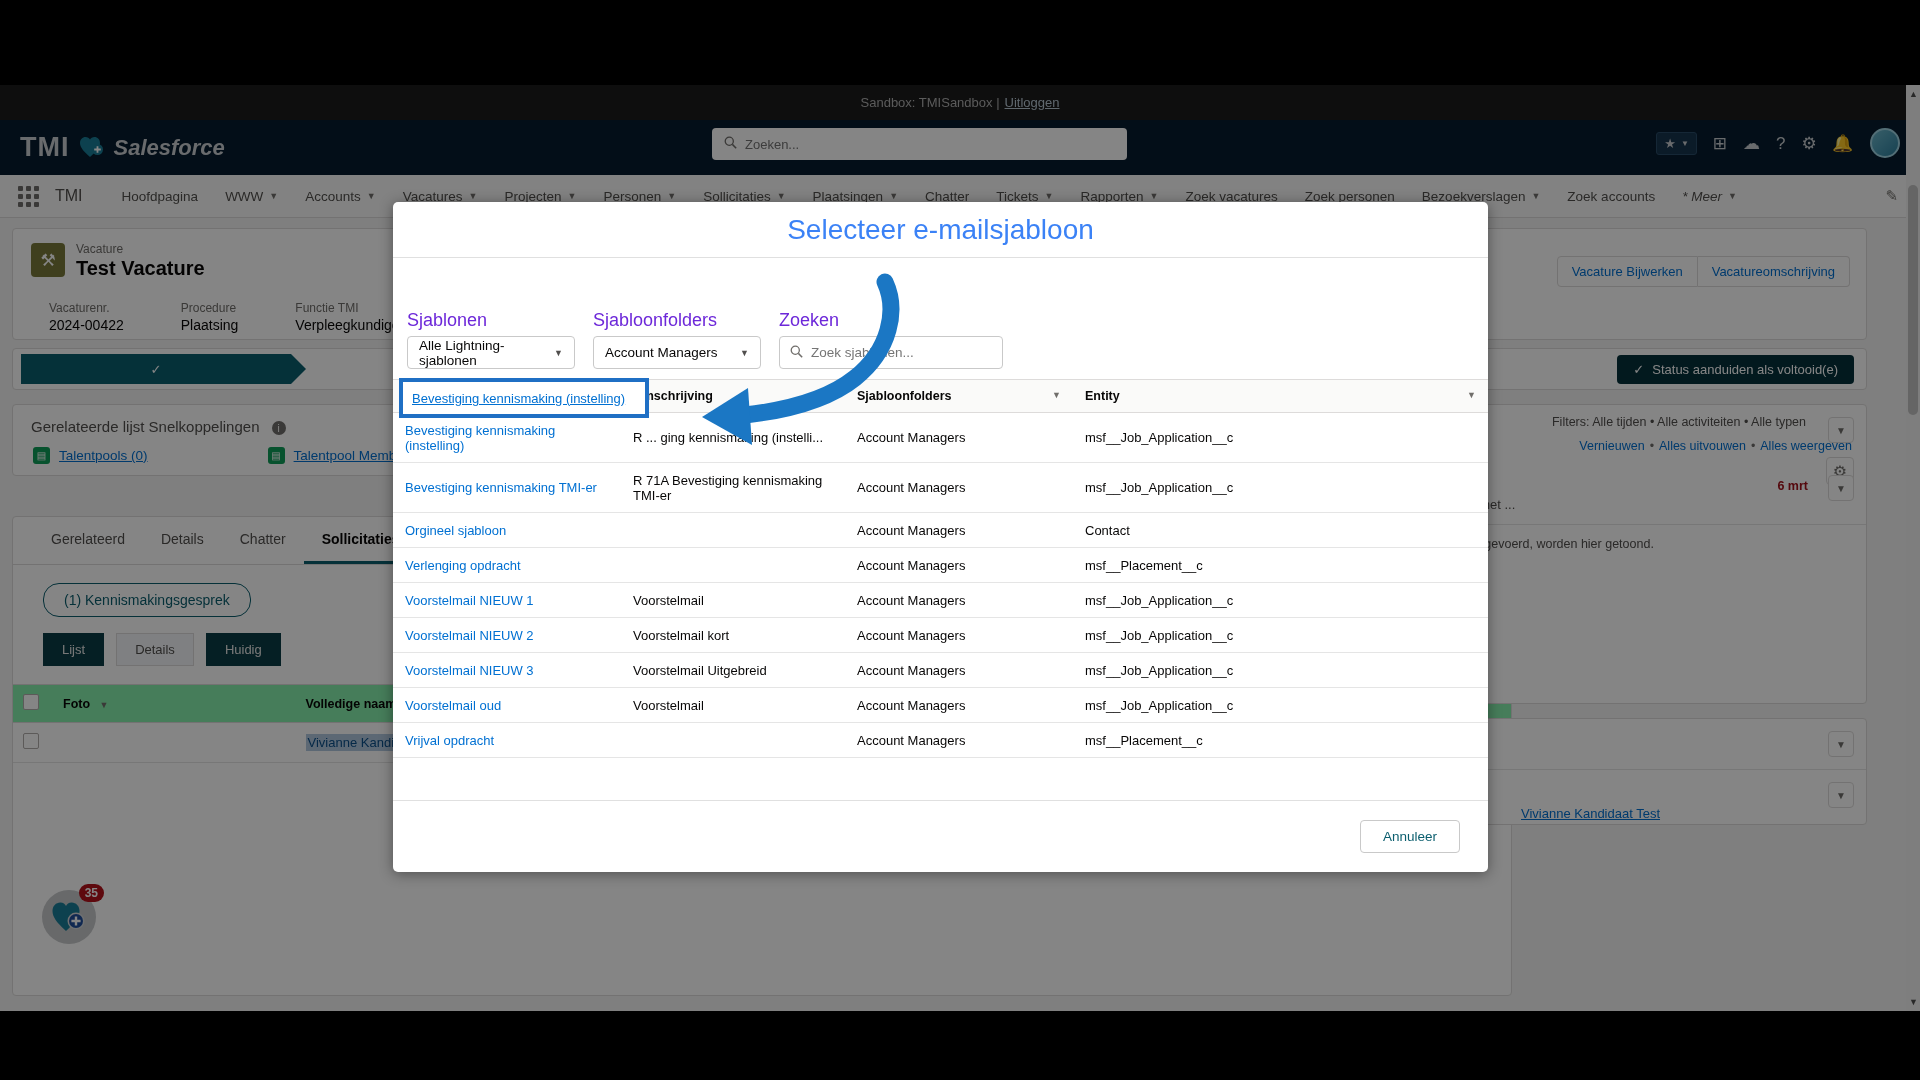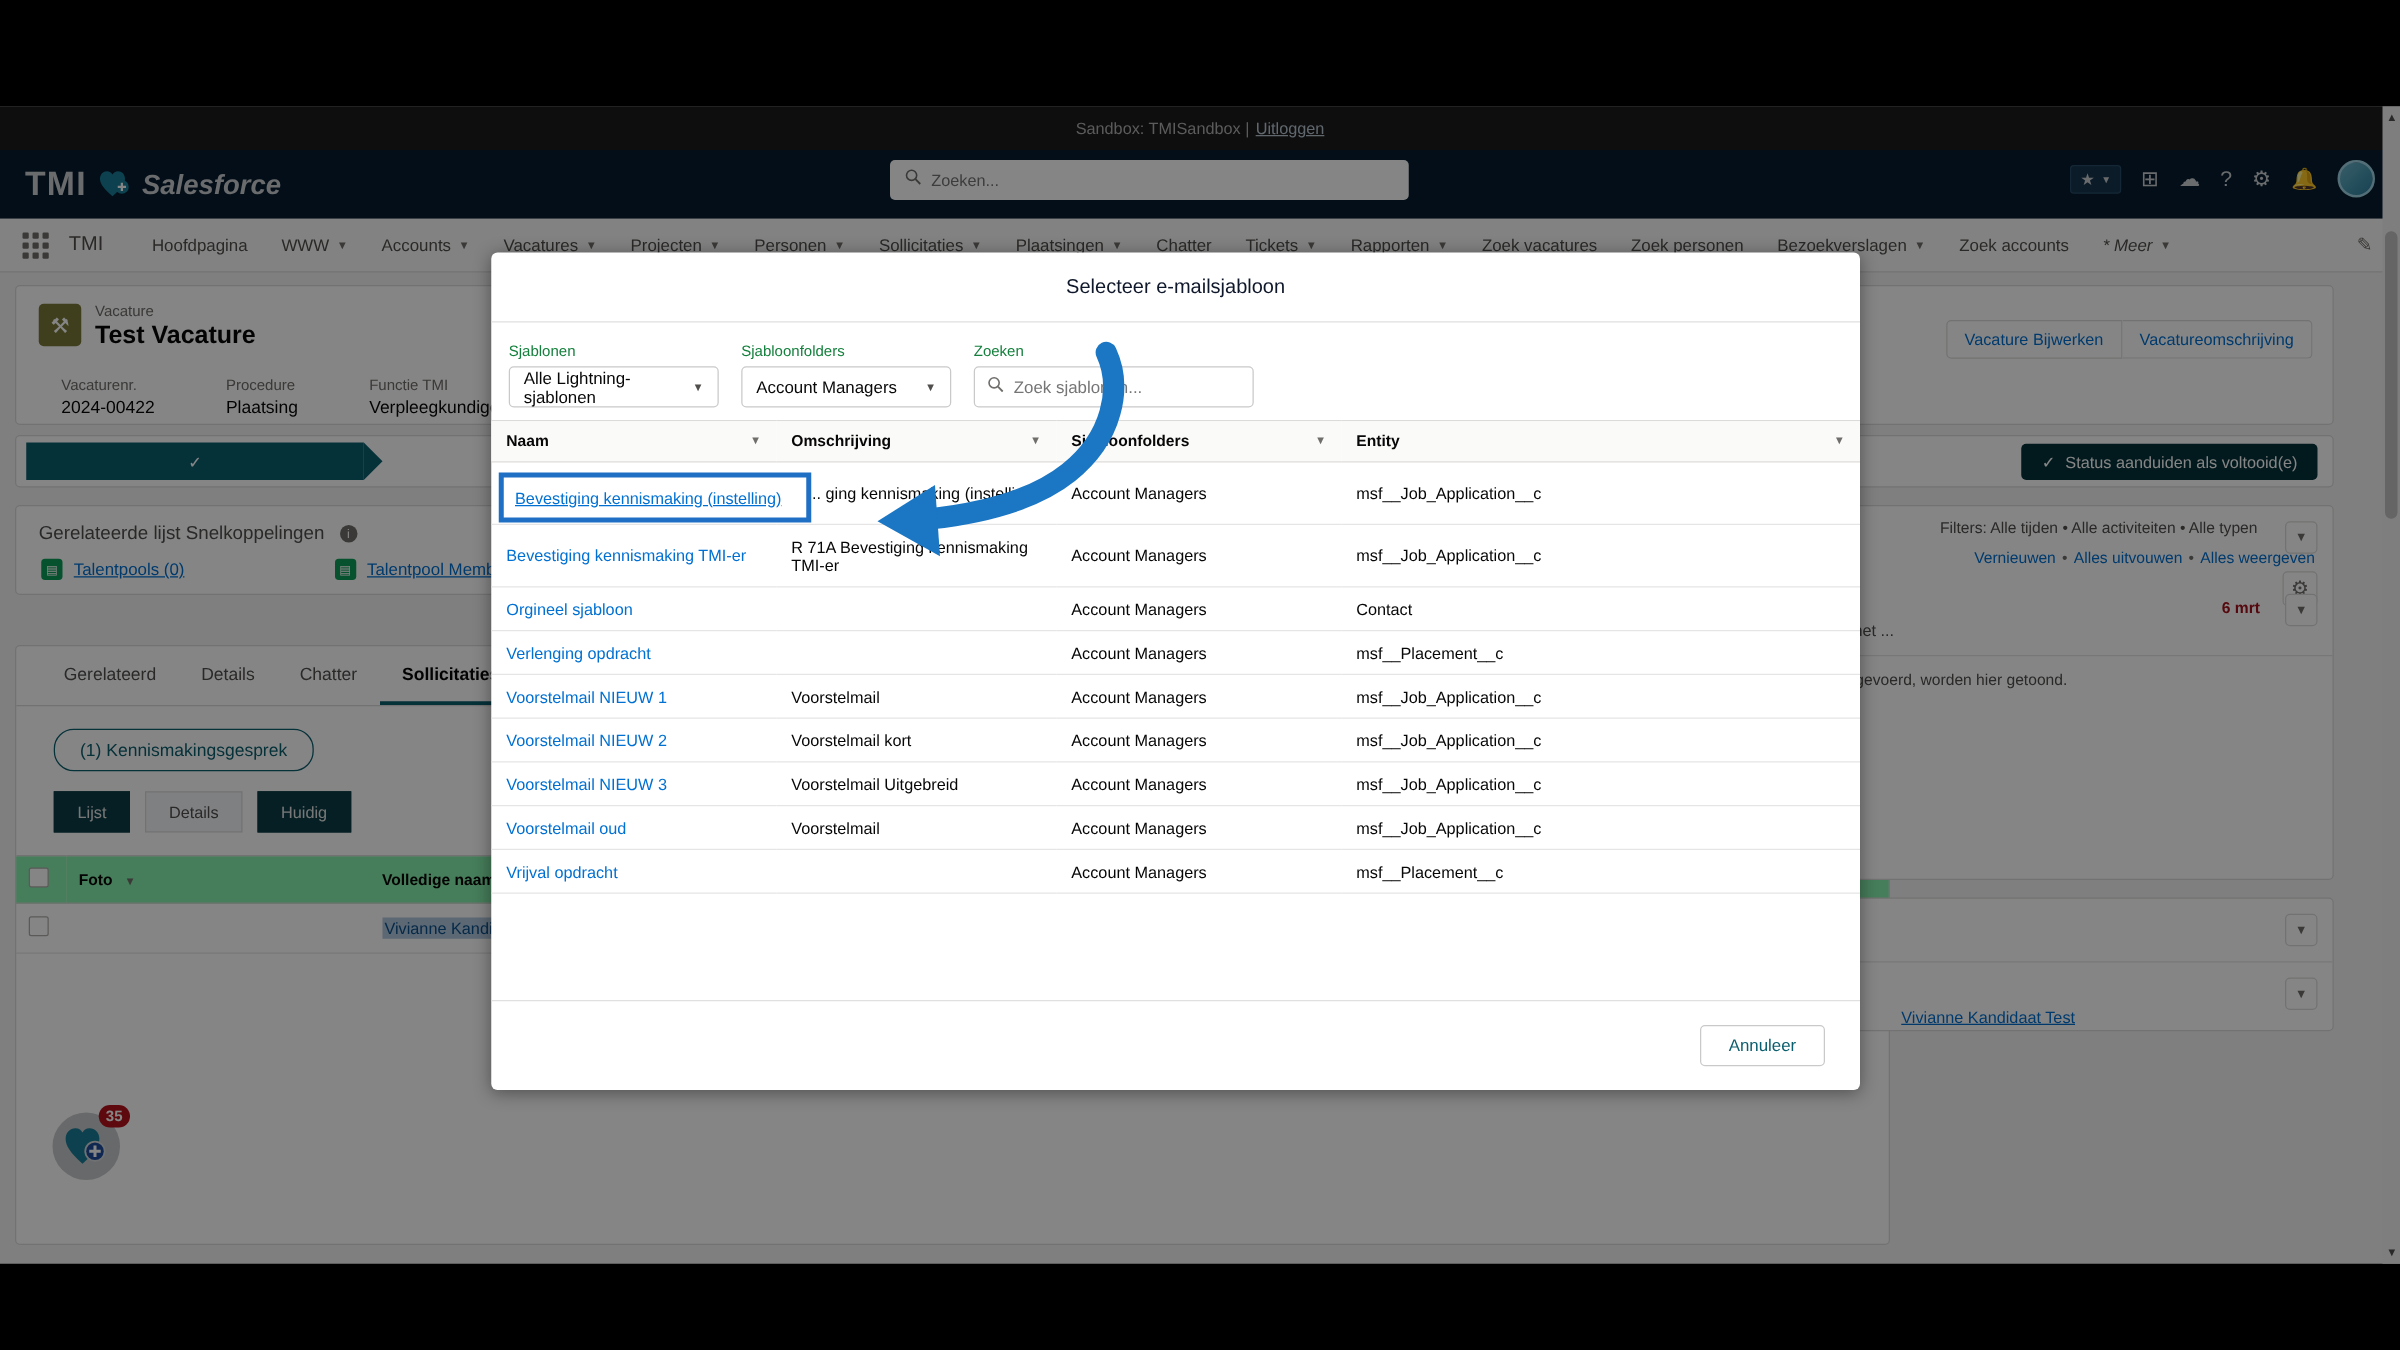--- a/index.html
+++ b/index.html
@@ -210,26 +210,26 @@
   
   .modal {
     position: absolute; left: 393px; top: 202px; width: 1095px; height: 670px;
     background: #fff; border-radius: 5px; box-shadow: 0 2px 14px rgba(0,0,0,0.4);
     display: flex; flex-direction: column;
   }
   .modal-head {
     height: 56px; display: flex; align-items: center; justify-content: center;
     border-bottom: 1px solid #e0e0e0;
   }
-  .modal-title { font-size: 16px; color: #0f172a; }
+  .modal-title { font-size: 28px; color: #3b82f6; }
   .modal-body { flex: 1; overflow: hidden; position: relative; }
 
   .filters { display: flex; gap: 18px; padding: 16px 14px 10px 14px; }
   .fgroup { display: flex; flex-direction: column; }
-  .fgroup label { font-size: 12px; color: #15803d; margin-bottom: 5px; }
+  .fgroup label { font-size: 18px; color: #6d28d9; margin-bottom: 5px; margin-top: 36px; }
   .sel {
     width: 168px; height: 33px; border: 1px solid #c9c9c9; border-radius: 4px;
     background: #fff; display: flex; align-items: center; padding: 0 11px;
     font-size: 13.5px; color: #080707; justify-content: space-between; cursor: pointer;
   }
   .sel .cv { font-size: 9px; color: #514f4d; }
   .srch {
     width: 224px; height: 33px; border: 1px solid #c9c9c9; border-radius: 4px;
     background: #fff; display: flex; align-items: center; padding: 0 10px; gap: 8px;
   }

